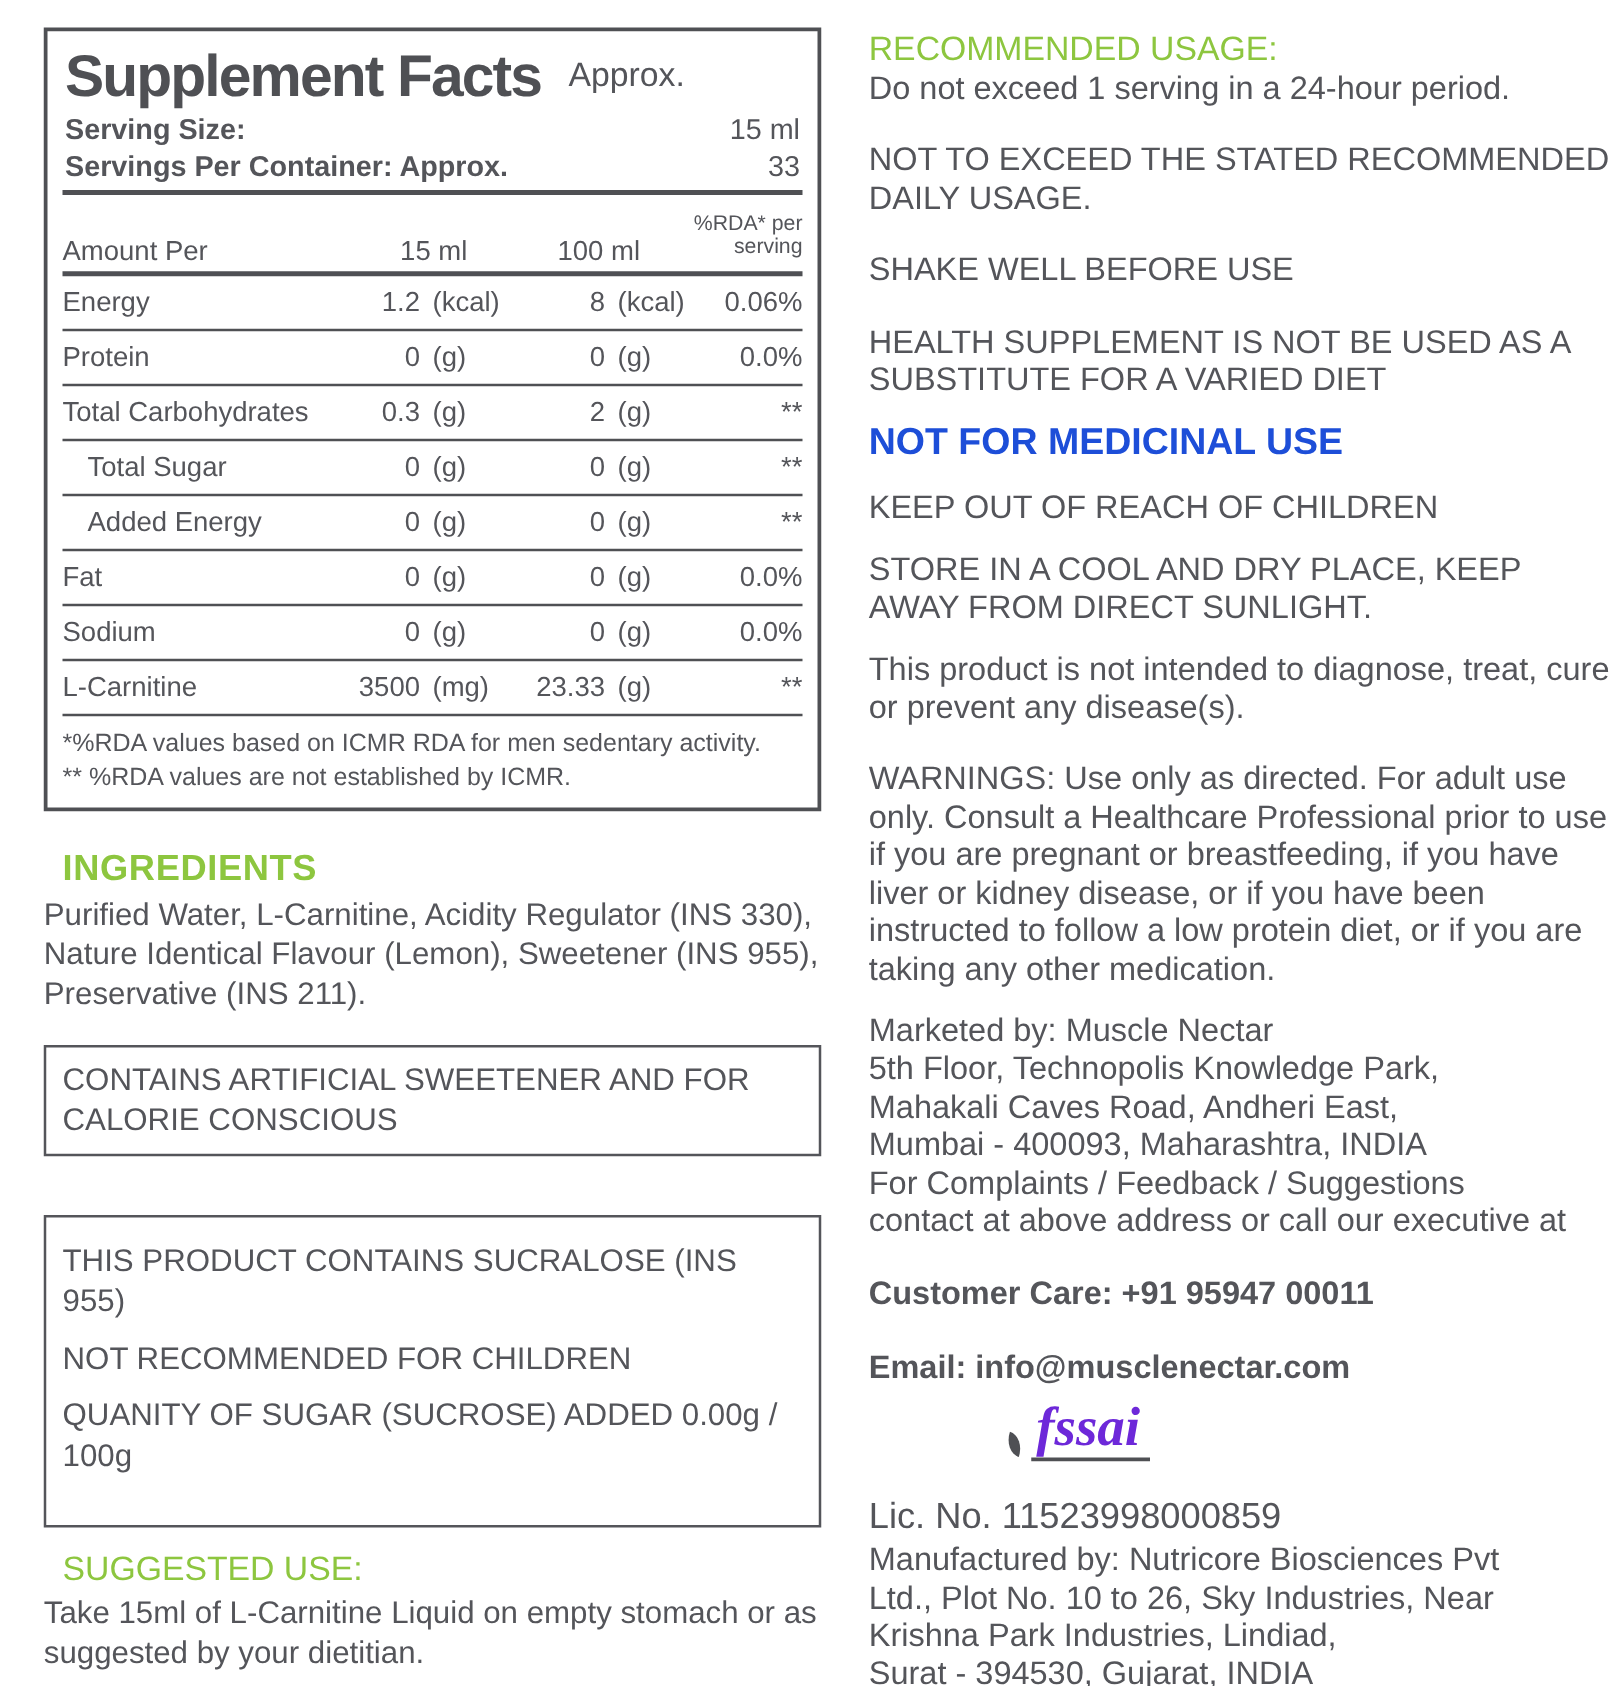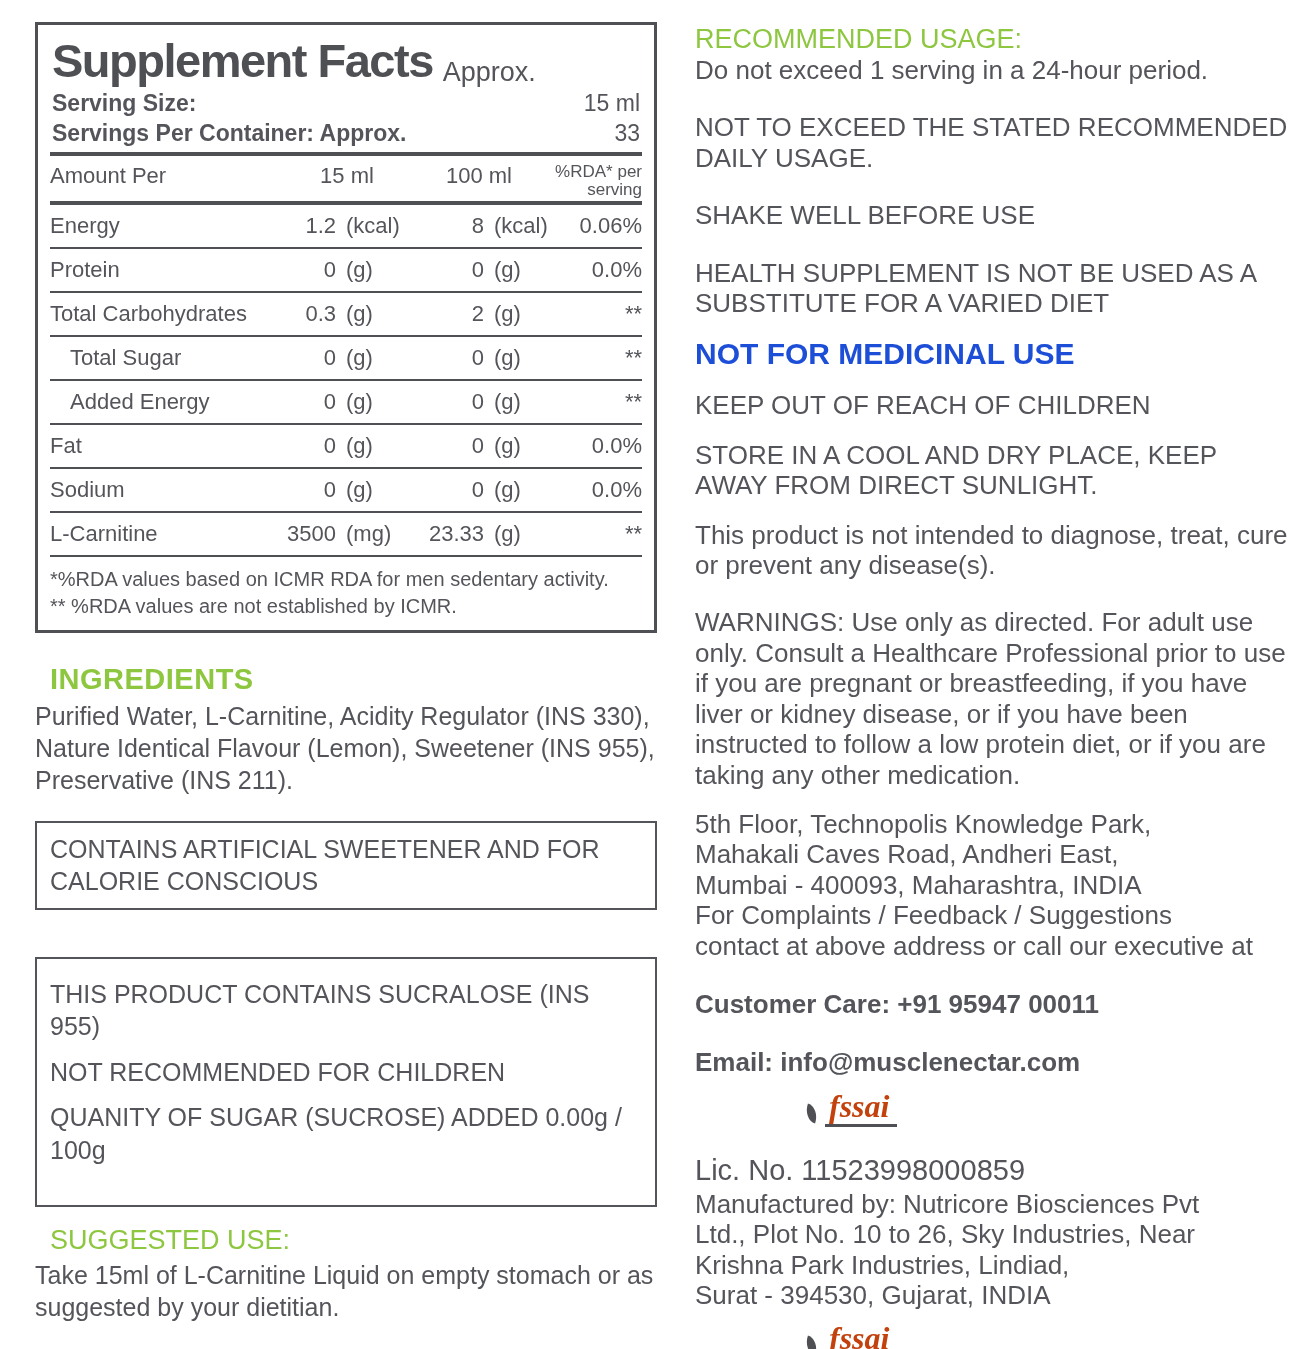--- a/index.html
+++ b/index.html
@@ -10,29 +10,29 @@
     color: #54555a;
     font-family: "Liberation Sans", sans-serif;
     overflow: hidden;
   }
   .page { display: flex; padding: 22px 0 0 35px; gap: 38px; }
   .col-left  { width: 622px; flex: none; }
   .col-right { width: 598px; flex: none; padding-top: 2px; }
 
   
   .sf { border: 3px solid #4f5054; padding: 6px 12px 10px 12px; }
-  .sf-title-row { display: flex; align-items: flex-end; gap: 10px; padding: 2px 2px 0 2px; }
+  .sf-title-row { display: flex; align-items: center; gap: 22px; padding: 2px 2px 0 2px; }
   .sf-title { font-size: 47px; font-weight: bold; letter-spacing: -1.5px; color: #4f5054; white-space: nowrap; }
   .sf-approx { font-size: 27px; font-weight: normal; }
   .sf-serving { display: flex; justify-content: space-between; font-size: 23px; line-height: 1.32; padding: 0 2px; }
   .sf-serving .lbl { font-weight: bold; }
   .sf-grid { display: grid; grid-template-columns: minmax(0,1fr) 54px 76px 72px 62px 96px; align-items: baseline; }
   .sf-head-row { border-top: 4px solid #4f5054; border-bottom: 4px solid #4f5054; margin-top: 3px; padding: 7px 0 3px 0; font-size: 22px; }
   .h-c1 { grid-column: 2 / 4; text-align: center; }
-  .h-c2 { grid-column: 4 / 6; text-align: center; }
+  .h-c2 { grid-column: 4 / 6; text-align: center; margin-top: 25px; }
   .rda-head { grid-column: 6; font-size: 17px; text-align: right; line-height: 1.05; align-self: center; }
   .sf-row { border-bottom: 2px solid #4f5054; padding: 8px 0; font-size: 22px; }
   .c-name { grid-column: 1; }
   .indent .c-name { padding-left: 20px; }
   .c-v { text-align: right; }
   .c-u { padding-left: 10px; }
   .c-rda { text-align: right; }
   .sf-footnotes { padding-top: 9px; font-size: 20px; line-height: 1.35; }
 
   
@@ -54,23 +54,23 @@
   .bold { font-weight: bold; margin-top: 28px; }
   .big-bold { font-size: 30px; font-weight: bold; color: #1d4ed8; }
   .addr-line { font-size: 26px; line-height: 1.17; }
 
   .fssai-wrap { margin: 12px 0 6px 130px; width: fit-content; }
   .fssai {
     display: inline-block;
     font-family: "Liberation Serif", serif;
     font-style: italic;
     font-weight: bold;
-    font-size: 32px;
+    font-size: 44px;
     line-height: 1.0;
-    color: #c2410c;
+    color: #6d28d9;
     border-bottom: 3px solid #4f5054;
     padding: 0 8px 2px 4px;
     position: relative;
   }
   .leaf {
     position: absolute;
     top: -7px;
     right: 4px;
     width: 13px;
     height: 17px;
@@ -216,20 +216,21 @@
 
     <div class="r-text rb-tight">KEEP OUT OF REACH OF CHILDREN</div>
 
     <div class="r-text rb-tight">STORE IN A COOL AND DRY PLACE, KEEP AWAY FROM DIRECT SUNLIGHT.</div>
 
     <div class="r-text rb">This product is not intended to diagnose, treat, cure or prevent any disease(s).</div>
 
     <div class="r-text rb-tight">WARNINGS: Use only as directed. For adult use only. Consult a Healthcare Professional prior to use if you are pregnant or breastfeeding, if you have liver or kidney disease, or if you have been instructed to follow a low protein diet, or if you are taking any other medication.</div>
 
     <div>
+      <div class="addr-line">Marketed by: Muscle Nectar</div>
       <div class="addr-line">5th Floor, Technopolis Knowledge Park,</div>
       <div class="addr-line">Mahakali Caves Road, Andheri East,</div>
       <div class="addr-line">Mumbai - 400093, Maharashtra, INDIA</div>
       <div class="addr-line">For Complaints / Feedback / Suggestions</div>
       <div class="addr-line">contact at above address or call our executive at</div>
       <div class="addr-line bold">Customer Care: +91 95947 00011</div>
       <div class="addr-line bold">Email: info@musclenectar.com</div>
     </div>
 
     <div class="fssai-wrap">

